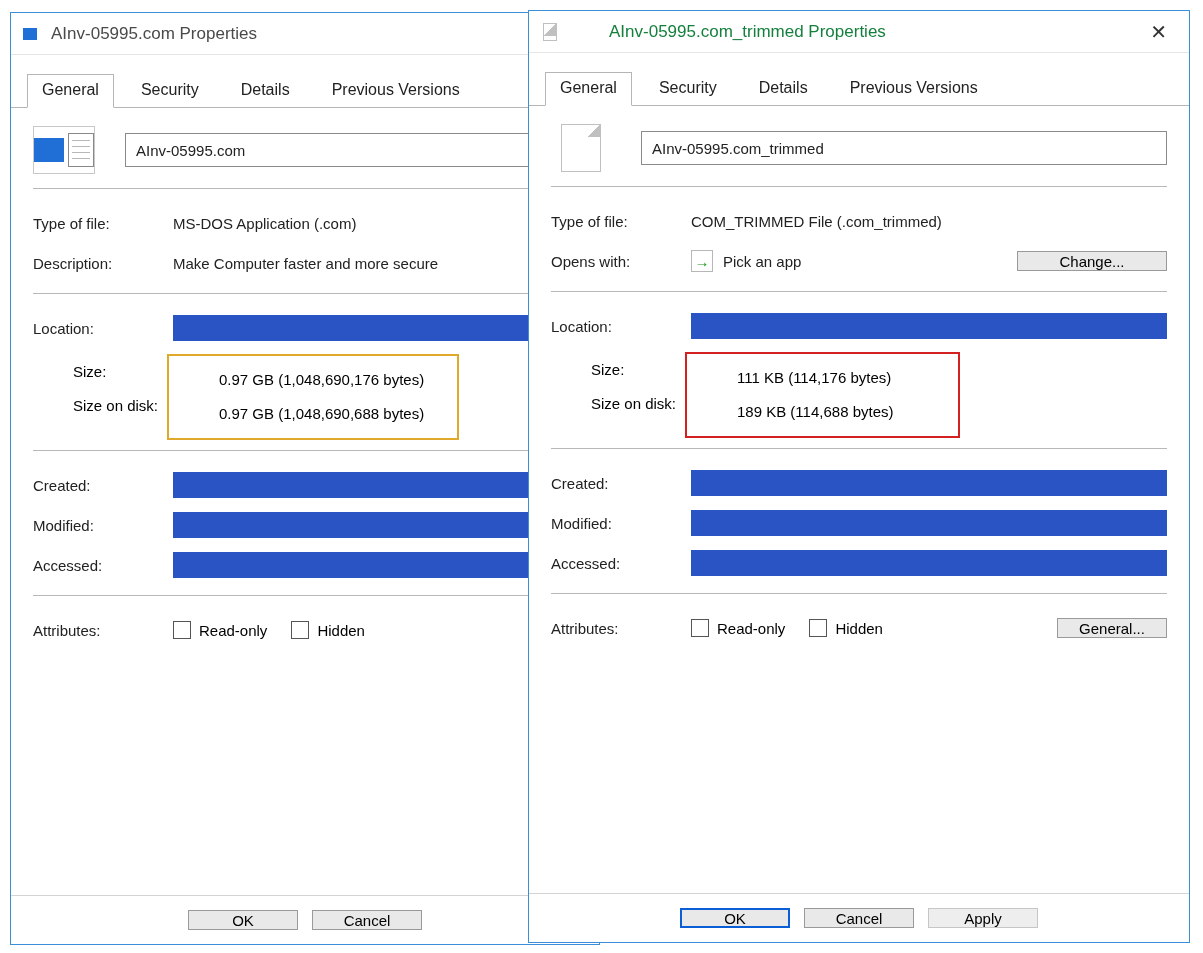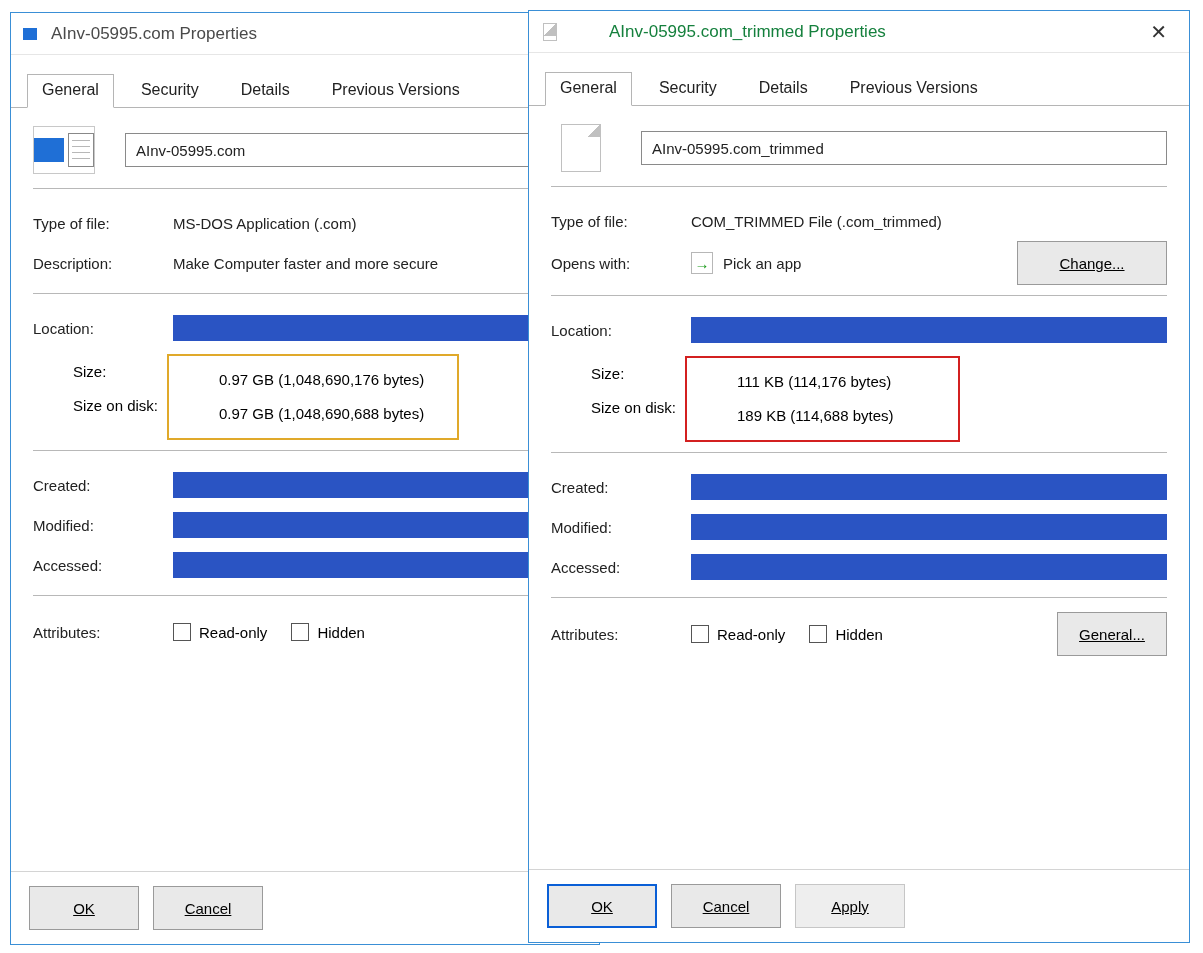--- a/index.html
+++ b/index.html
@@ -96,29 +96,29 @@
     margin-left: -6px;
   }
   .hb-yellow { border-color:#e0a92a; width: 292px;}
   .hb-red    { border-color:#d32020; width: 275px;}
   .attr-row { display:flex; align-items:center; }
   .chk {
     width:18px; height:18px; border:1px solid #555; margin-right:8px;
     display:inline-block; vertical-align:middle;
   }
   .win-btn {
-    height: 44px; min-width: 110px; padding: 0 5px;
+    height: 20px; min-width: 110px; padding: 0 5px;
     background:#e9e9e9; border:1px solid #9a9a9a;
-    font: inherit; cursor:pointer;text-decoration:underline;
+    font: inherit; cursor:pointer;
   }
   .win-btn.small{ min-width:90px;}
   .win-btn.default{ border:2px solid #0a5fd6; }
   .win-btn.disabled{ color:#000000; border-color:#c6c6c6; background:#eee; cursor:default;}
   .footer {
-    display:flex; justify-content:flex-start; gap:14px;
+    display:flex; justify-content:center; gap:14px;
     padding: 14px 18px; border-top:1px solid #d4d4d4;
   }
   .openswith-icon{
     width:22px;height:22px;border:1px solid #b7b7b7;display:inline-flex;
     align-items:center;justify-content:center;margin-right:10px;color:#1a9a1a;font-weight:bold;
   }
   .pair-line{display:flex;align-items:center;min-height:34px;margin-left:40px;}
   .pair-line .k{width:130px;}
 </style>
 </head>

